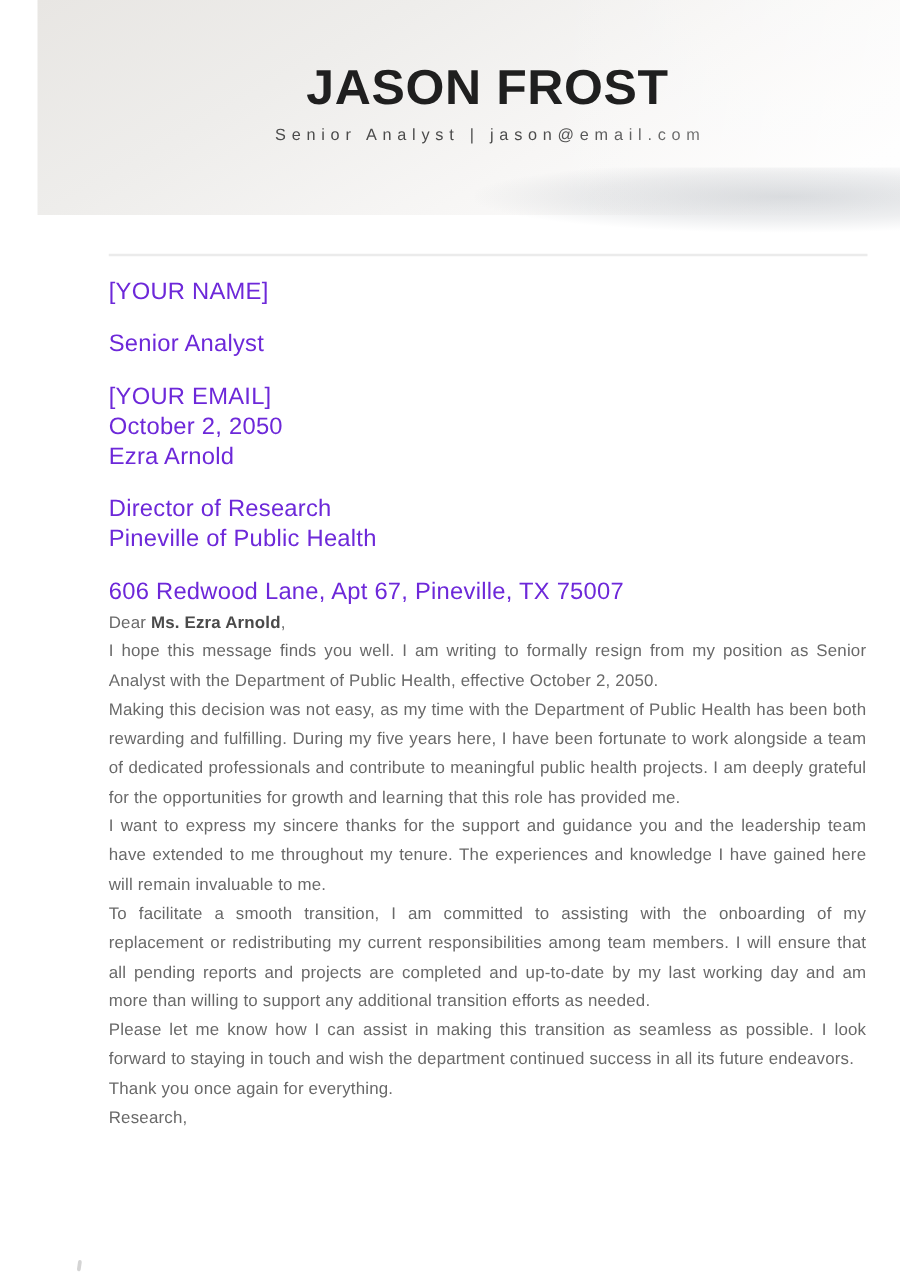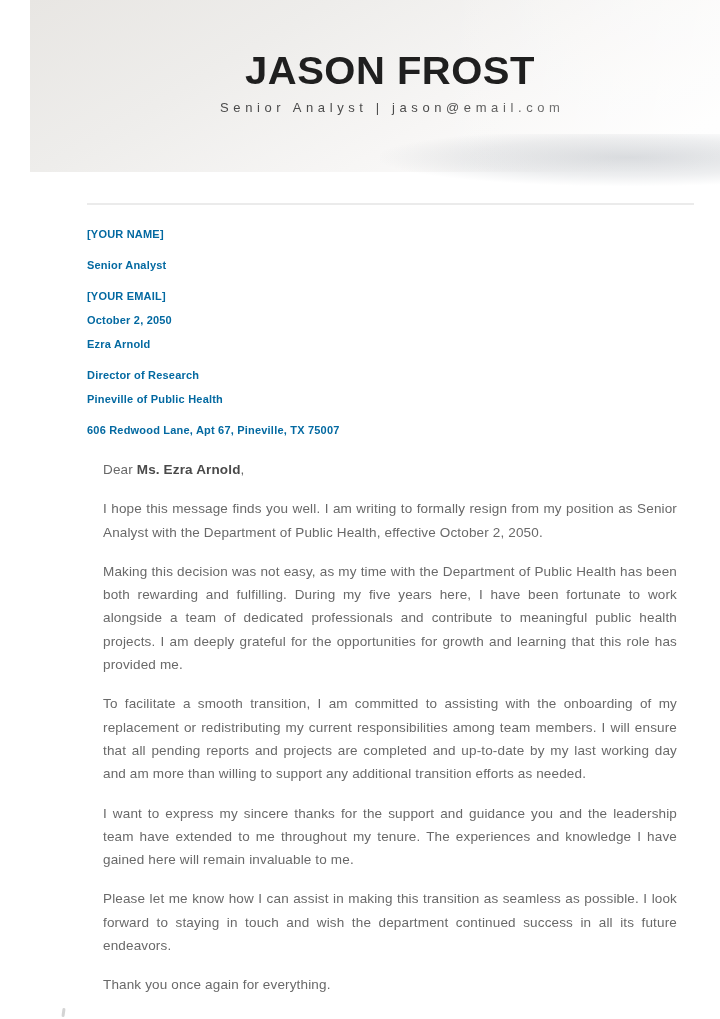--- a/index.html
+++ b/index.html
@@ -69,36 +69,36 @@
     margin: 31px 56px 0 57px;
   }
 
   
   .info-block {
     margin: 17px 57px 0 57px;
   }
   .info-block p {
     margin: 0;
     line-height: 24px;
-    font-size: 11px;
-    font-weight: 700;
-    color: #0369a1;
+    font-size: 19px;
+    font-weight: 400;
+    color: #6d28d9;
     letter-spacing: 0.2px;
   }
-  .info-block p.gap { margin-top: 7px; }
+  .info-block p.gap { margin-top: 18px; }
 
   
   .letter-body {
     margin: 0 57px 0 57px;
     font-size: 13.5px;
     line-height: 23.3px;
     color: #696969;
     letter-spacing: 0.15px;
   }
-  .letter-body p { margin: 16px; text-align: justify; }
+  .letter-body p { margin: 0; text-align: justify; }
   .letter-body p.no-justify { text-align: left; }
   .salutation { text-align: left; }
   .salutation .recipient { font-weight: 700; color: #4a4a4a; }
 
   
   .signature-mark {
     position: absolute;
     left: 62px;
     bottom: 2px;
     width: 3px;
@@ -130,22 +130,22 @@
     <p>Ezra Arnold</p>
     <p class="gap">Director of Research</p>
     <p>Pineville of Public Health</p>
     <p class="gap">606 Redwood Lane, Apt 67, Pineville, TX 75007</p>
   </div>
 
   <div class="letter-body">
     <p class="salutation"><span>Dear </span><span class="recipient">Ms. Ezra Arnold</span><span>,</span></p>
     <p>I hope this message finds you well. I am writing to formally resign from my position as Senior Analyst with the Department of Public Health, effective October 2, 2050.</p>
     <p>Making this decision was not easy, as my time with the Department of Public Health has been both rewarding and fulfilling. During my five years here, I have been fortunate to work alongside a team of dedicated professionals and contribute to meaningful public health projects. I am deeply grateful for the opportunities for growth and learning that this role has provided me.</p>
+    <p>I want to express my sincere thanks for the support and guidance you and the leadership team have extended to me throughout my tenure. The experiences and knowledge I have gained here will remain invaluable to me.</p>
     <p>To facilitate a smooth transition, I am committed to assisting with the onboarding of my replacement or redistributing my current responsibilities among team members. I will ensure that all pending reports and projects are completed and up-to-date by my last working day and am more than willing to support any additional transition efforts as needed.</p>
-    <p>I want to express my sincere thanks for the support and guidance you and the leadership team have extended to me throughout my tenure. The experiences and knowledge I have gained here will remain invaluable to me.</p>
     <p>Please let me know how I can assist in making this transition as seamless as possible. I look forward to staying in touch and wish the department continued success in all its future endeavors.</p>
     <p class="no-justify">Thank you once again for everything.</p>
     <p class="no-justify">Research,</p>
   </div>
 
   <div class="signature-mark"></div>
 
 </div>
 
 </body></html>

